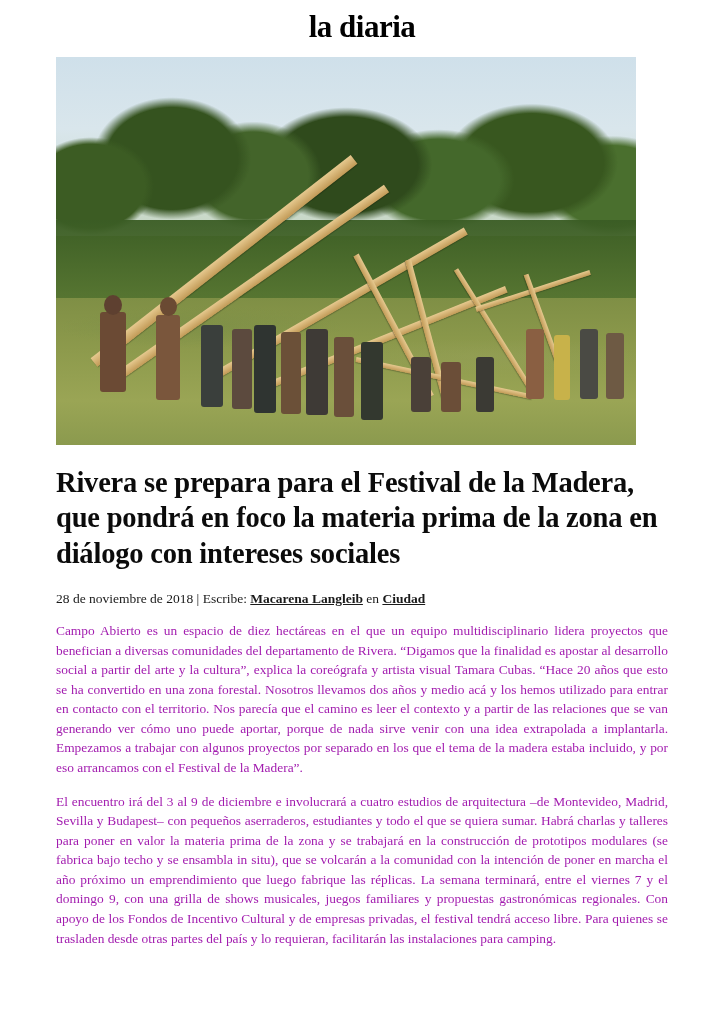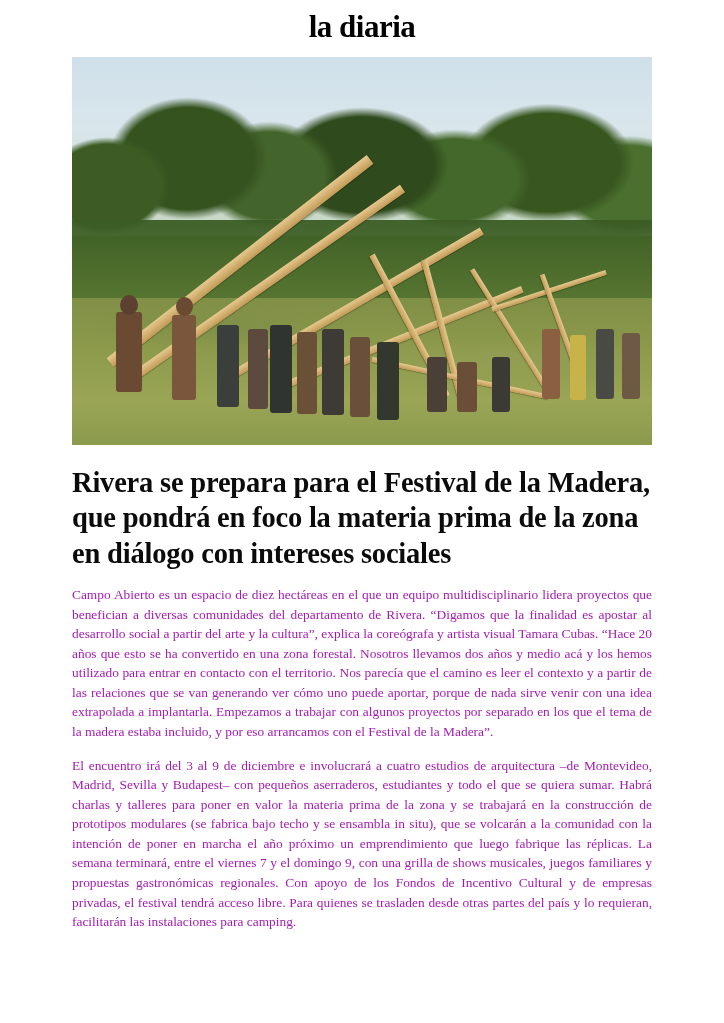--- a/index.html
+++ b/index.html
@@ -28,21 +28,21 @@
   .masthead-logo {
     font-family: "Liberation Serif", serif;
     font-weight: bold;
     font-size: 31px;
     letter-spacing: -0.5px;
     color: #000000;
     display: inline-block;
     line-height: 1.1;
   }
   .article {
-    padding: 0 72px;
+    padding: 0 56px;
     box-sizing: border-box;
   }
   .hero {
     width: 580px;
     height: 388px;
     margin: 5px 0 0 0;
     position: relative;
     overflow: hidden;
     background: #6d8a3a;
   }
@@ -163,18 +163,26 @@
       <div class="figure" style="left:385px; top:305px; width:20px; height:50px; background:#6b4e38;"></div>
       <div class="figure" style="left:420px; top:300px; width:18px; height:55px; background:#3b3a34;"></div>
       <div class="figure" style="left:470px; top:272px; width:18px; height:70px; background:#8a5f42;"></div>
       <div class="figure" style="left:498px; top:278px; width:16px; height:65px; background:#c8b24a;"></div>
       <div class="figure" style="left:524px; top:272px; width:18px; height:70px; background:#4a4a44;"></div>
       <div class="figure" style="left:550px; top:276px; width:18px; height:66px; background:#6e5a44;"></div>
     </div>
 
     <h1 class="headline">Rivera se prepara para el Festival de la Madera, que pondrá en foco la materia prima de la zona en diálogo con intereses sociales</h1>
 
+    <div class="byline">
+      <span>28 de noviembre de 2018</span>
+      <span>|</span>
+      <span>Escribe:</span>
+      <a href="#">Macarena Langleib</a>
+      <span>en</span>
+      <a href="#">Ciudad</a>
+    </div>
 
     <p class="body-text">Campo Abierto es un espacio de diez hectáreas en el que un equipo multidisciplinario lidera proyectos que benefician a diversas comunidades del departamento de Rivera. “Digamos que la finalidad es apostar al desarrollo social a partir del arte y la cultura”, explica la coreógrafa y artista visual Tamara Cubas. “Hace 20 años que esto se ha convertido en una zona forestal. Nosotros llevamos dos años y medio acá y los hemos utilizado para entrar en contacto con el territorio. Nos parecía que el camino es leer el contexto y a partir de las relaciones que se van generando ver cómo uno puede aportar, porque de nada sirve venir con una idea extrapolada a implantarla. Empezamos a trabajar con algunos proyectos por separado en los que el tema de la madera estaba incluido, y por eso arrancamos con el Festival de la Madera”.</p>
     <p class="body-text">El encuentro irá del 3 al 9 de diciembre e involucrará a cuatro estudios de arquitectura –de Montevideo, Madrid, Sevilla y Budapest– con pequeños aserraderos, estudiantes y todo el que se quiera sumar. Habrá charlas y talleres para poner en valor la materia prima de la zona y se trabajará en la construcción de prototipos modulares (se fabrica bajo techo y se ensambla in situ), que se volcarán a la comunidad con la intención de poner en marcha el año próximo un emprendimiento que luego fabrique las réplicas. La semana terminará, entre el viernes 7 y el domingo 9, con una grilla de shows musicales, juegos familiares y propuestas gastronómicas regionales. Con apoyo de los Fondos de Incentivo Cultural y de empresas privadas, el festival tendrá acceso libre. Para quienes se trasladen desde otras partes del país y lo requieran, facilitarán las instalaciones para camping.</p>
 
   </div>
 </div>
 
 </body></html>

